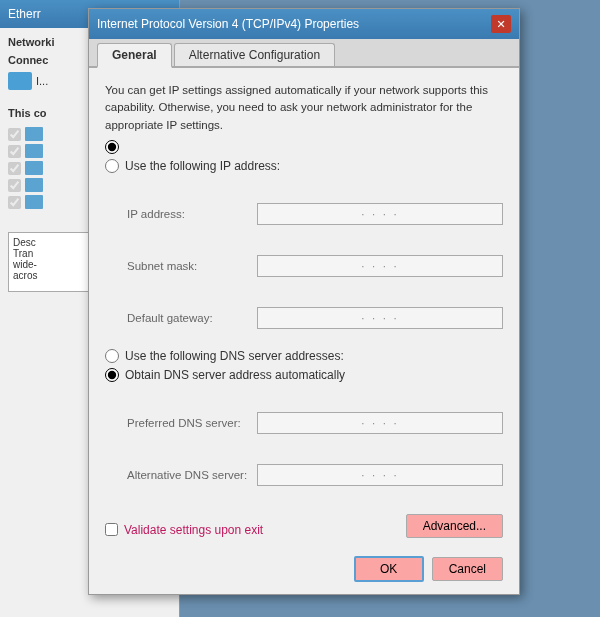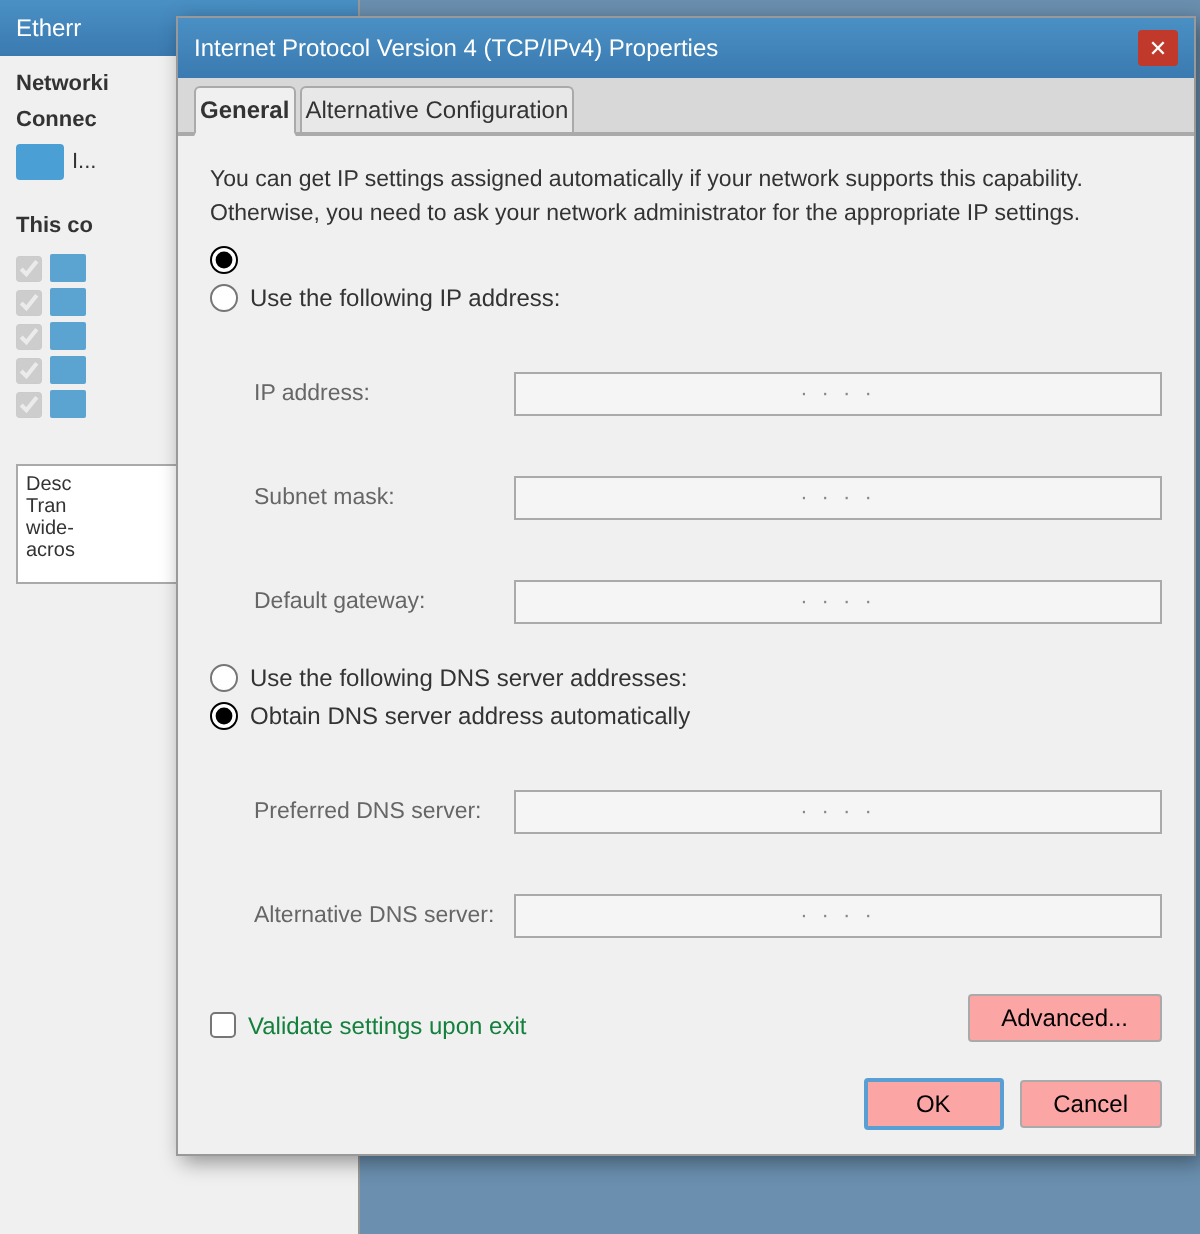--- a/index.html
+++ b/index.html
@@ -87,21 +87,21 @@
       min-height: 60px;
       font-size: 10px;
       color: #333;
     }
 
     
     .dialog {
       position: absolute;
       top: 8px;
       left: 88px;
-      width: 510px;
+      width: 432px;
       background: #f0f0f0;
       border: 1px solid #999;
       box-shadow: 3px 3px 10px rgba(0,0,0,0.4);
     }
 
     .dialog-titlebar {
       background: linear-gradient(to bottom, #4a90c4, #3a7ab0);
       color: white;
       display: flex;
       align-items: center;
@@ -129,21 +129,21 @@
 
     
     .tab-bar {
       display: flex;
       background: #d8d8d8;
       border-bottom: 2px solid #aaa;
       padding: 4px 8px 0;
       gap: 2px;
     }
     .tab {
-      padding: 4px 2px;
+      padding: 4px 14px;
       font-size: 12px;
       cursor: pointer;
       border: 1px solid #aaa;
       border-bottom: none;
       background: #e8e8e8;
       color: #333;
       border-radius: 3px 3px 0 0;
     }
     .tab.active {
       background: #f0f0f0;
@@ -231,21 +231,21 @@
       align-items: center;
       margin-top: 8px;
     }
     .validate-row input[type="checkbox"] {
       margin-right: 6px;
       width: 13px;
       height: 13px;
     }
     .validate-label {
       font-size: 12px;
-      color: #15803d;
+      color: #be185d;
     }
 
     
     .dialog-footer {
       display: flex;
       justify-content: flex-end;
       align-items: center;
       padding: 8px 16px 12px;
       gap: 8px;
     }

